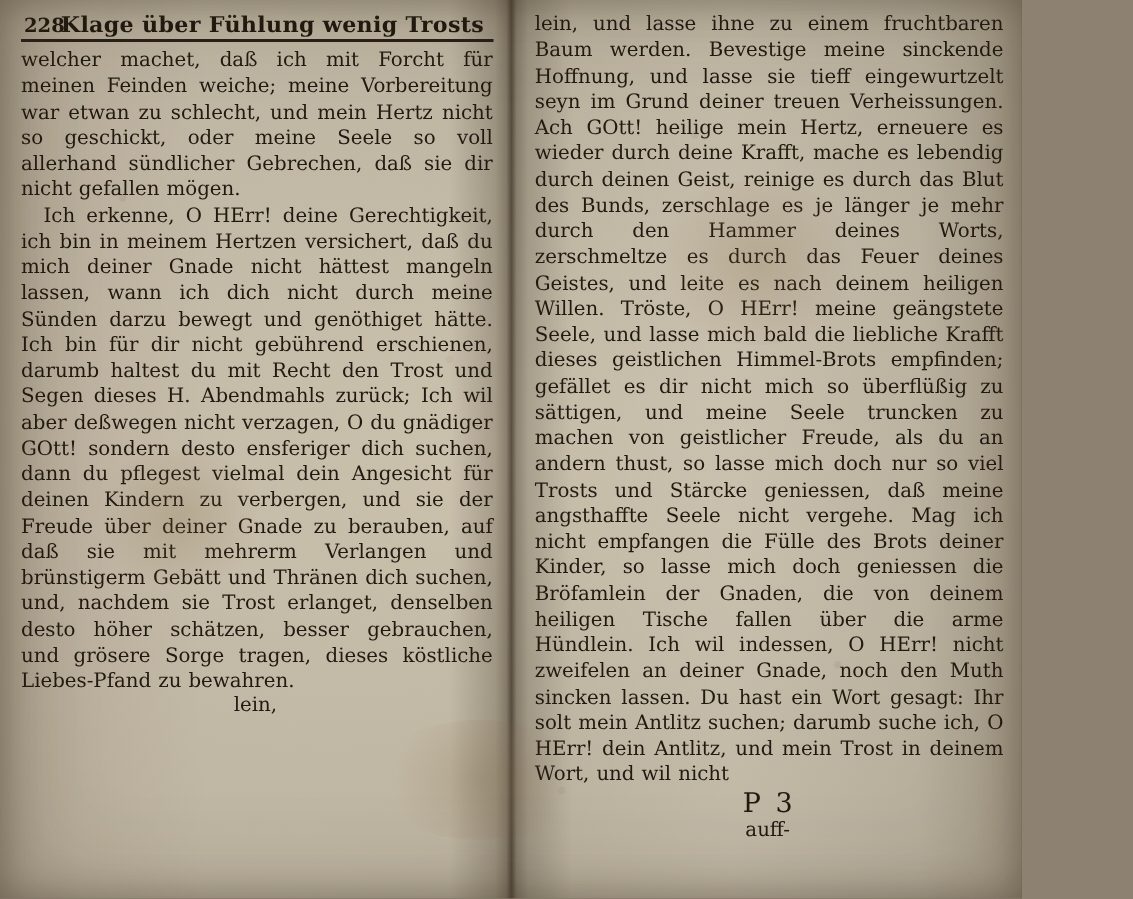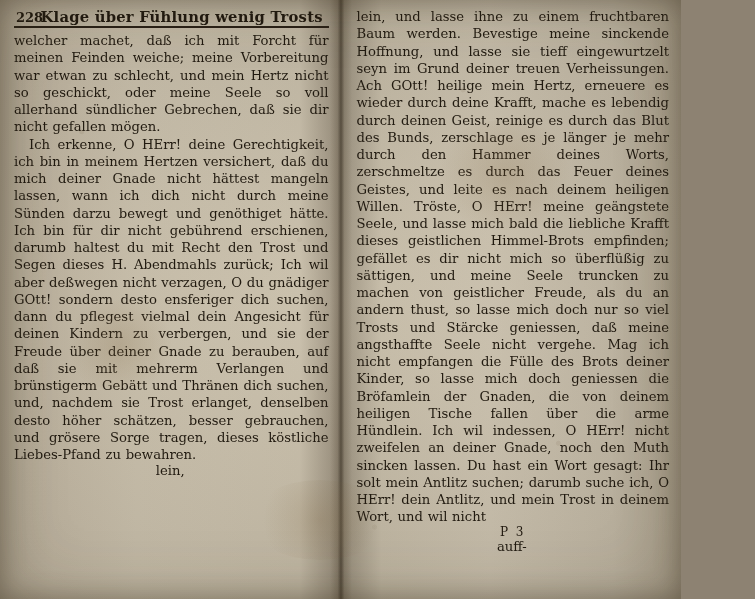--- a/index.html
+++ b/index.html
@@ -106,21 +106,21 @@
     text-align: center;
     font-size: 13.2px;
     line-height: 16px;
     color: #211a10;
     padding-right: 2px;
   }
   .sig-line {
     display: flex;
     justify-content: center;
     align-items: baseline;
-    font-size: 12px;
+    font-size: 18px;
     letter-spacing: 2px;
     color: #211a10;
     margin-top: -1px;
   }
   .gutter {
     position: absolute;
     left: 50%;
     top: 0;
     width: 22px;
     height: 100%;

